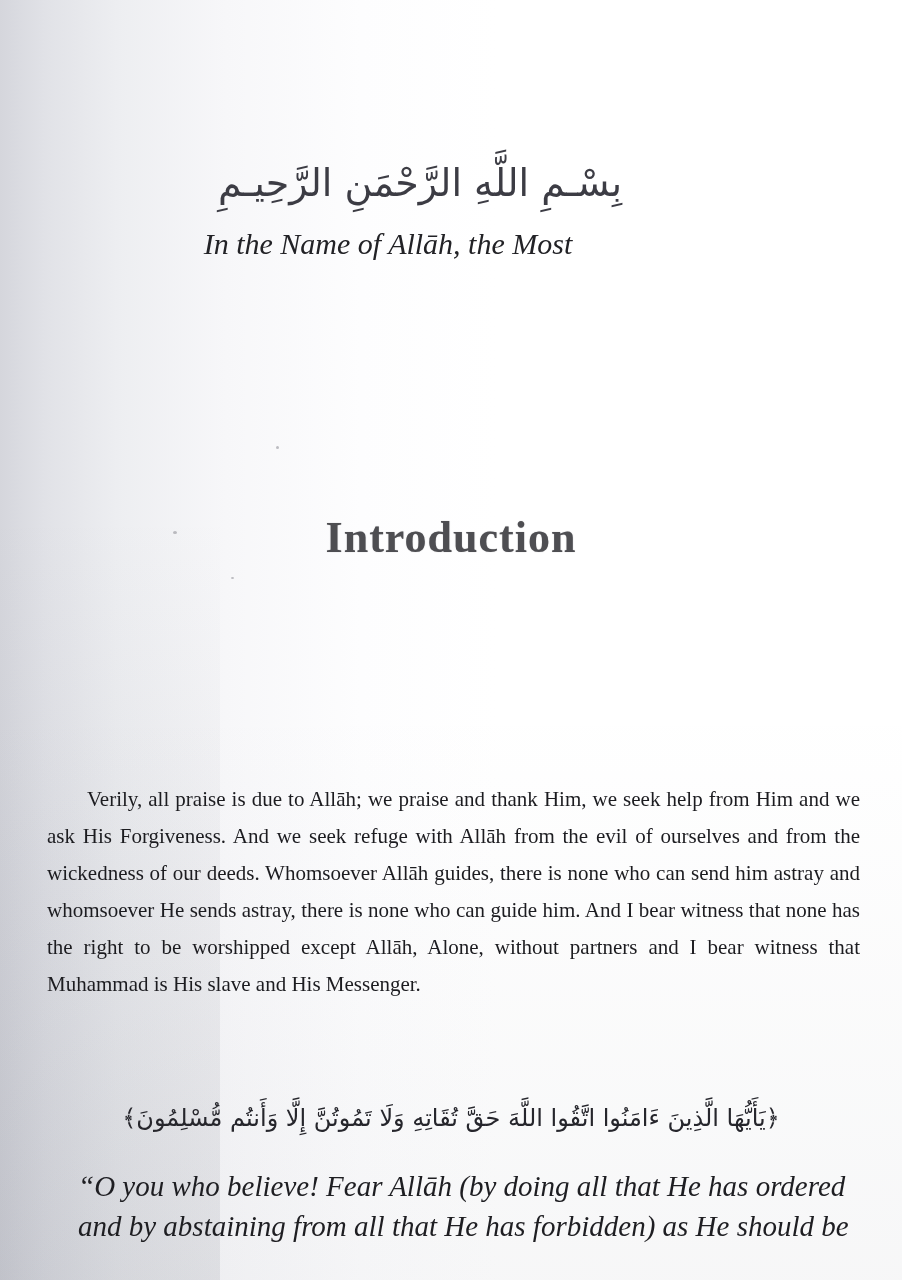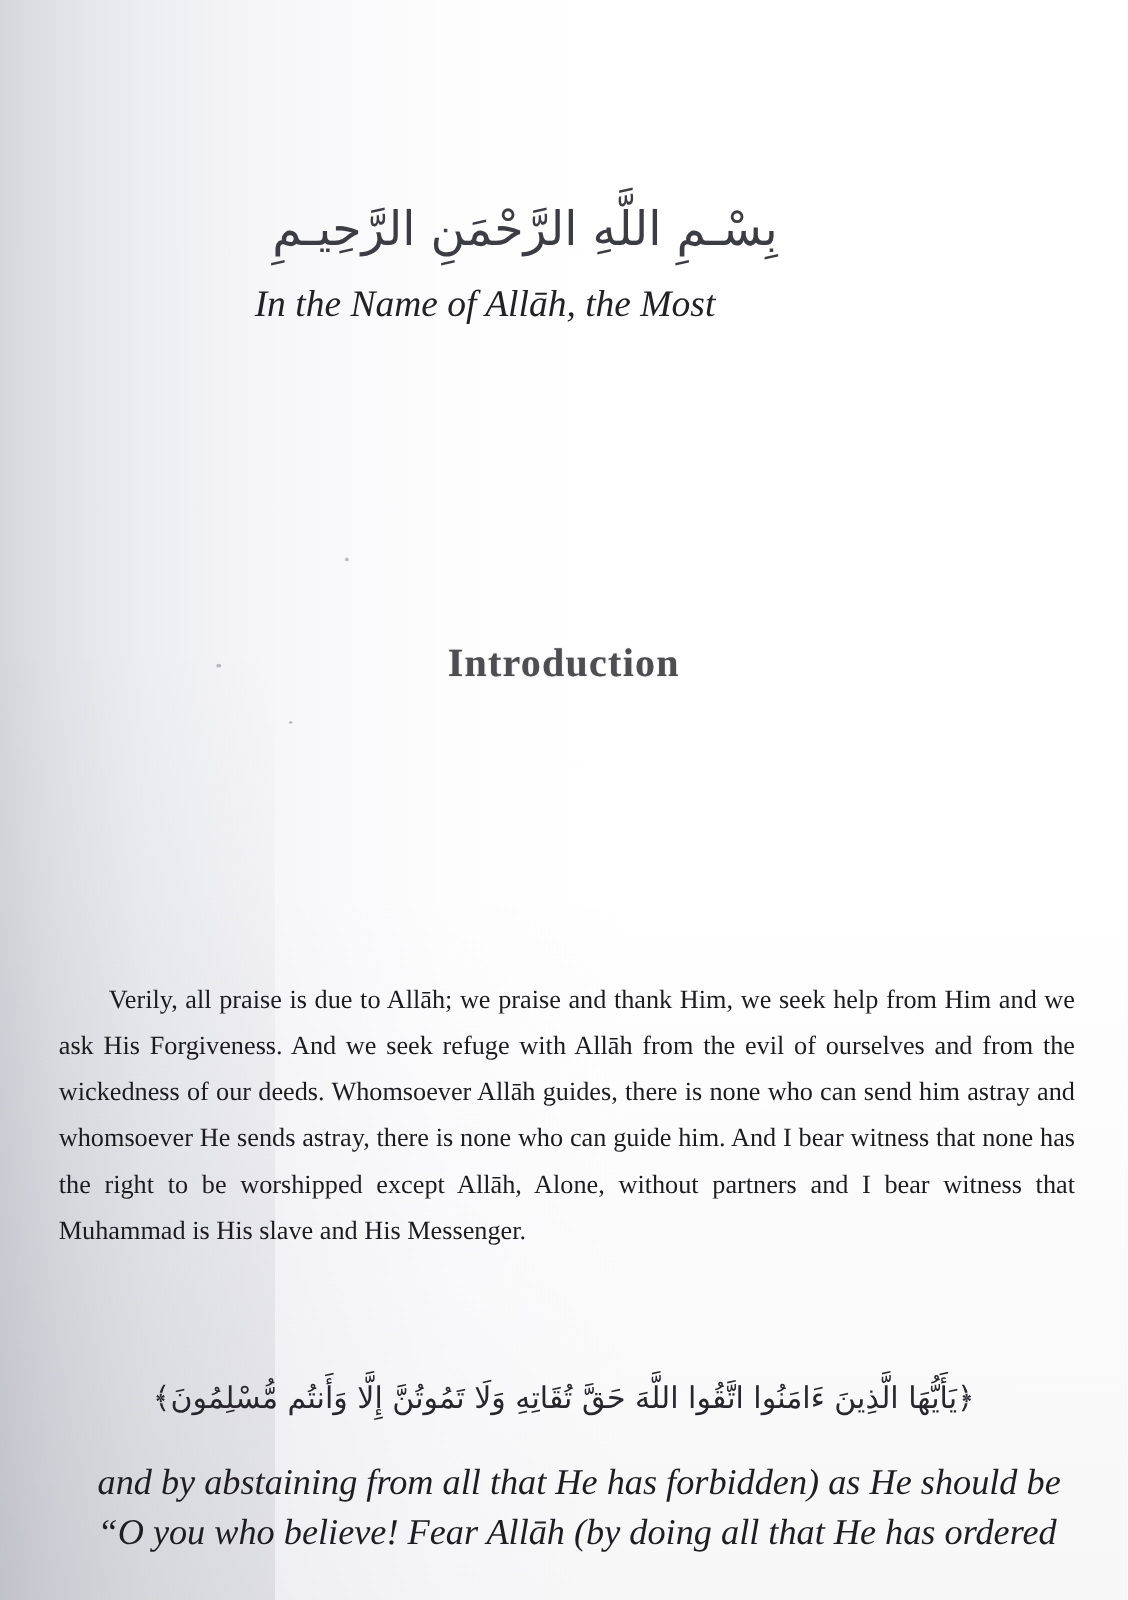--- a/index.html
+++ b/index.html
@@ -49,21 +49,21 @@
     font-size: 30px;
     line-height: 40px;
     color: #222226;
   }
   .chapter-heading {
     position: absolute;
     top: 512px;
     left: 0;
     width: 902px;
     text-align: center;
-    font-size: 32px;
+    font-size: 44px;
     font-weight: bold;
     letter-spacing: 1px;
     color: #4e4e52;
     text-shadow: 0 0 1px rgba(78,78,82,0.45);
   }
   .body-paragraph {
     position: absolute;
     top: 781px;
     left: 47px;
     width: 813px;
@@ -118,21 +118,21 @@
     <div>In the Name of Allāh, the Most</div>
   </div>
 
   <h1 class="chapter-heading" style="margin:0;">Introduction</h1>
 
   <p class="body-paragraph" style="margin:0;">Verily, all praise is due to Allāh; we praise and thank Him, we seek help from Him and we ask His Forgiveness. And we seek refuge with Allāh from the evil of ourselves and from the wickedness of our deeds. Whomsoever Allāh guides, there is none who can send him astray and whomsoever He sends astray, there is none who can guide him. And I bear witness that none has the right to be worshipped except Allāh, Alone, without partners and I bear witness that Muhammad is His slave and His Messenger.</p>
 
   <div class="quran-verse">﴿يَأَيُّهَا الَّذِينَ ءَامَنُوا اتَّقُوا اللَّهَ حَقَّ تُقَاتِهِ وَلَا تَمُوتُنَّ إِلَّا وَأَنتُم مُّسْلِمُونَ﴾</div>
 
   <div class="verse-translation">
+    <div>“O you who believe! Fear Allāh (by doing all that He has ordered</div>
     <div>and by abstaining from all that He has forbidden) as He should be</div>
-    <div>“O you who believe! Fear Allāh (by doing all that He has ordered</div>
   </div>
 
   <div class="speck speck-1"></div>
   <div class="speck speck-2"></div>
   <div class="speck speck-3"></div>
 
 </div>
 
 </body></html>

